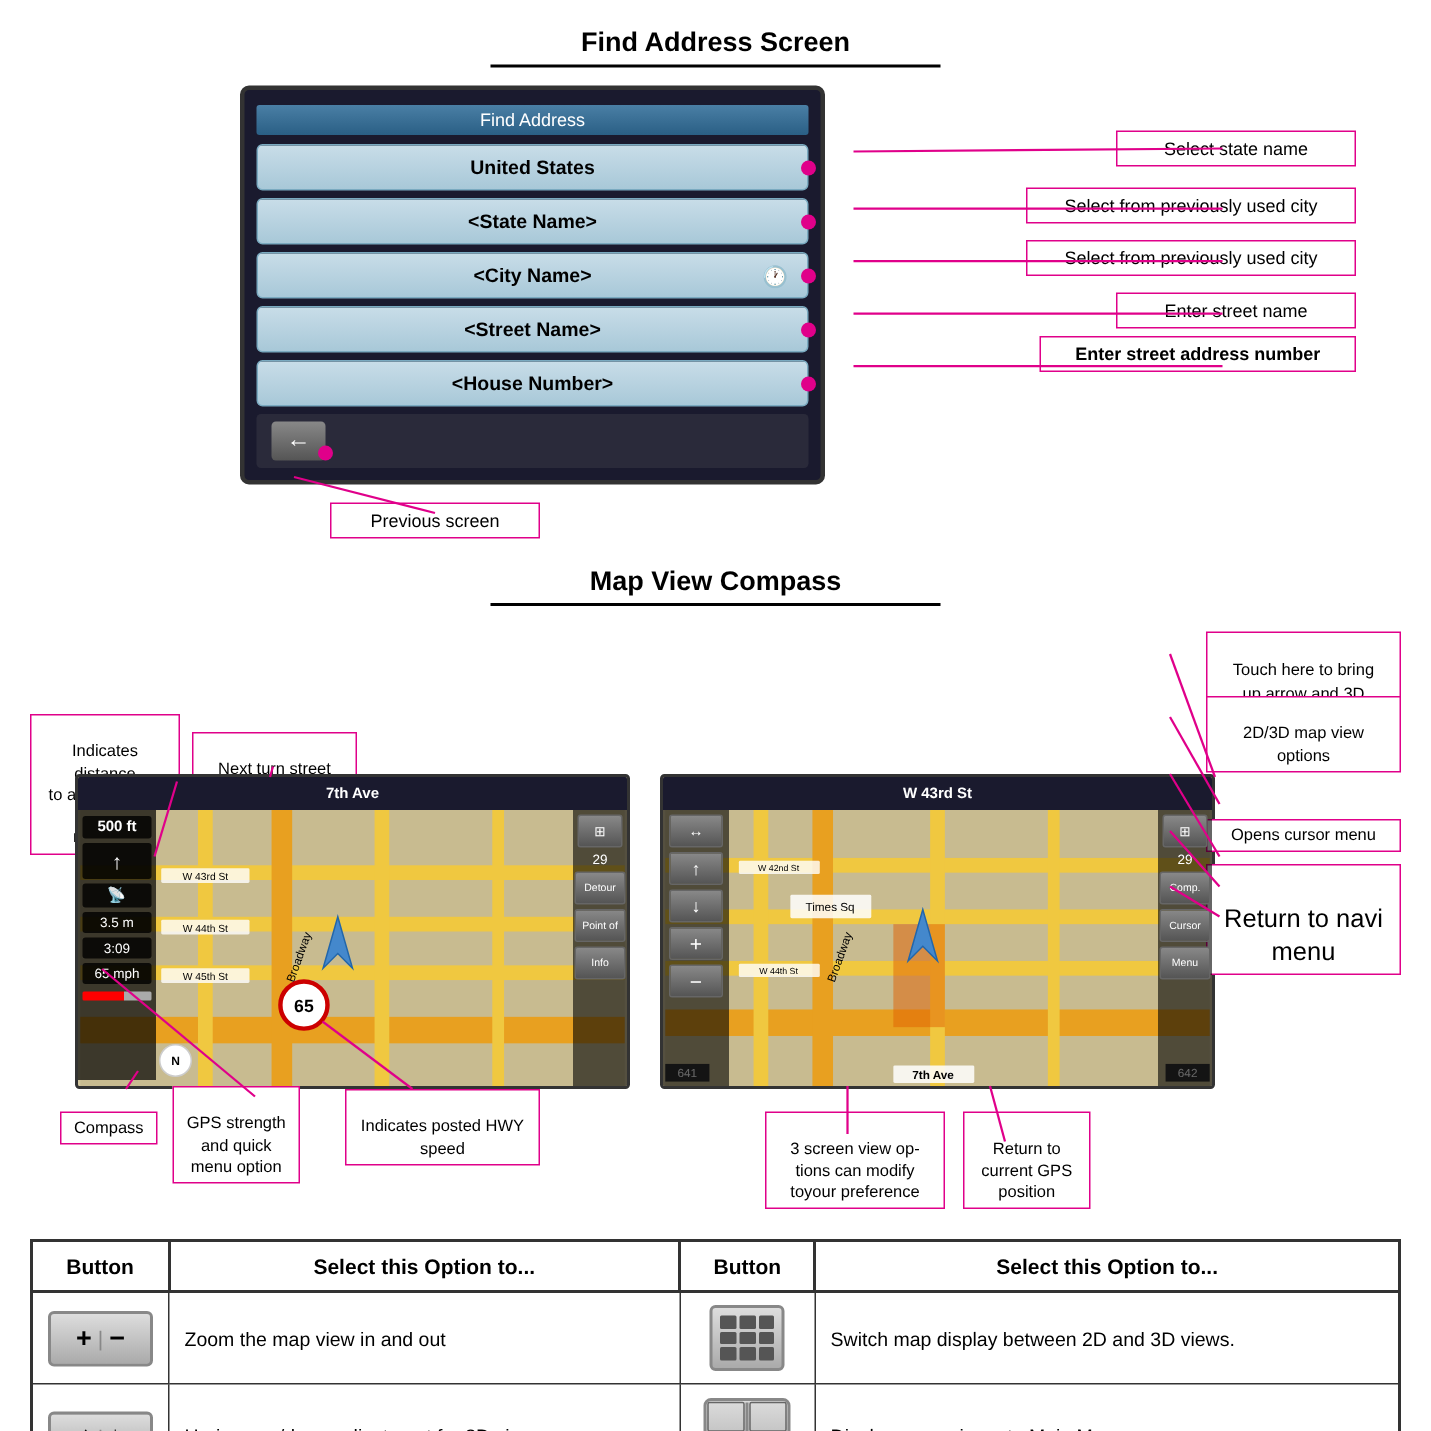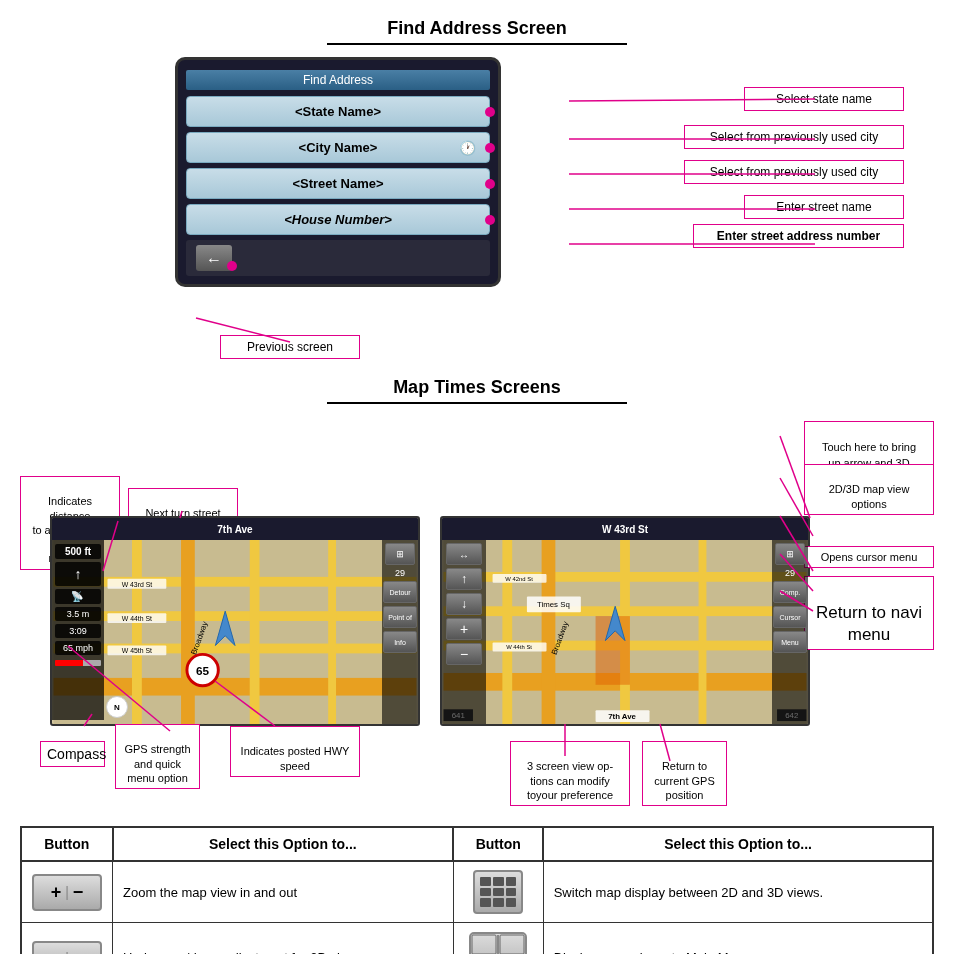--- a/index.html
+++ b/index.html
@@ -292,42 +292,47 @@
   </style>
 </head>
 <body>
 
 <div id="find-address-section">
   <h2 class="section-title">Find Address Screen</h2>
   <hr class="section-underline">
 
   <div class="find-address-container" style="position:relative; height: 310px;">
 
-    <div class="device-screen" style="position:absolute; left:155px; top:0; width:326px;border-radius:10px;">
+    <div class="device-screen" style="position:absolute; left:140px; top:0; width:390px;">
       <div class="device-title-bar">Find Address</div>
 
+      <div class="device-row" style="position:relative;">
+        <span>United States</span>
+        
+        <span class="pink-dot" style="right:-6px; top:50%; transform:translateY(-50%);"></span>
+      </div>
 
       <div class="device-row" style="position:relative;">
         <span>&lt;State Name&gt;</span>
         <span class="pink-dot" style="right:-6px; top:50%; transform:translateY(-50%);"></span>
       </div>
 
       <div class="device-row" style="position:relative;">
         <span>&lt;City Name&gt;</span>
         
         <span style="position:absolute; right:12px; top:50%; transform:translateY(-50%); font-size:14px;">🕐</span>
         <span class="pink-dot" style="right:-6px; top:50%; transform:translateY(-50%);"></span>
       </div>
 
       <div class="device-row" style="position:relative;">
         <span>&lt;Street Name&gt;</span>
         <span class="pink-dot" style="right:-6px; top:50%; transform:translateY(-50%);"></span>
       </div>
 
-      <div class="device-row" style="position:relative;font-style:italic;">
+      <div class="device-row" style="position:relative;">
         <span>&lt;House Number&gt;</span>
         <span class="pink-dot" style="right:-6px; top:50%; transform:translateY(-50%);"></span>
       </div>
 
       <div class="device-bottom-bar">
         <div class="back-arrow-btn">←</div>
 
         <span class="pink-dot" style="position:relative; left:-5px; bottom:-8px;"></span>
       </div>
     </div>
@@ -369,21 +374,21 @@
 
     <div class="callout-box" style="left:200px; top:278px; width:140px;">
       <span>Previous screen</span>
     </div>
 
   </div>
 </div>
 
 <div id="map-view-section" style="position:relative; padding: 10px 20px 0 20px;">
 
-  <h2 class="section-title">Map Times Screens</h2>
+  <h2 class="section-title">Map View Compass</h2>
   <hr class="section-underline">
 
   <div style="position:relative; height:380px;">
 
     <div class="map-callout" style="left:0px; top:60px; width:100px; white-space:pre-line; font-size:11px;">
       <span>Indicates distance
 to and direction of
 next turn</span>
     </div>
 
@@ -551,21 +556,21 @@
 options</span>
     </div>
     <div class="map-callout" style="right:0px; top:130px; width:130px; font-size:11px;">
       <span>Opens cursor menu</span>
     </div>
     <div class="map-callout" style="right:0px; top:160px; width:130px; white-space:pre-line; font-size:17px;">
       <span>Return to navi
 menu</span>
     </div>
 
-    <div class="map-callout" style="left:20px; top:325px; width:65px; font-size:14px;">
+    <div class="map-callout" style="left:20px; top:325px; width:65px; font-size:11px;">
       <span>Compass</span>
     </div>
     <div class="map-callout" style="left:95px; top:308px; width:85px; white-space:pre-line; font-size:11px; line-height:1.3;">
       <span>GPS strength
 and quick
 menu option</span>
     </div>
     <div class="map-callout" style="left:210px; top:310px; width:130px; white-space:pre-line; font-size:11px; line-height:1.3;">
       <span>Indicates posted HWY
 speed</span>

